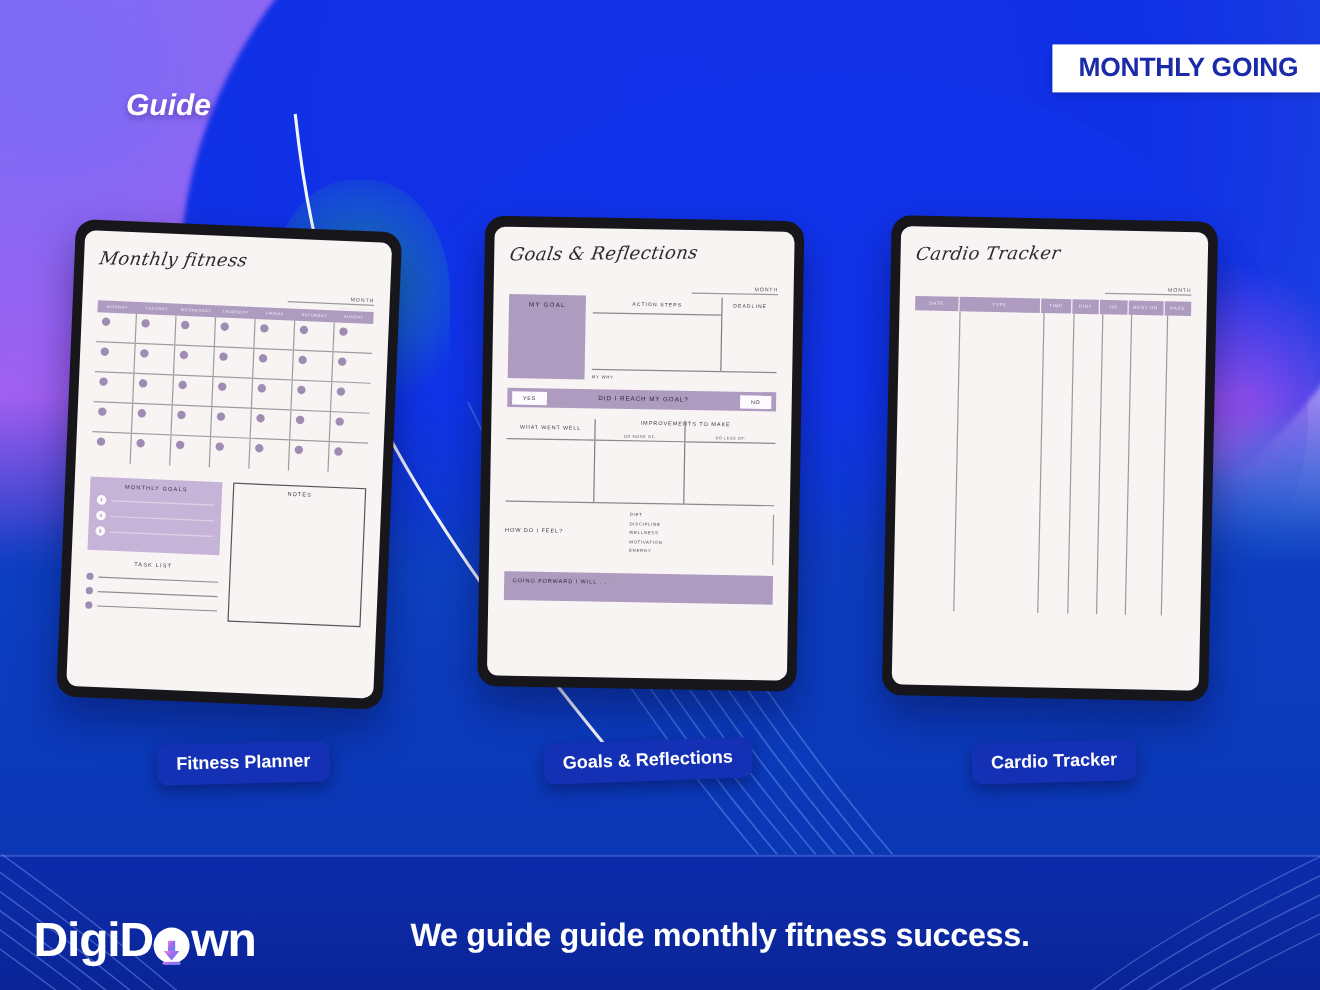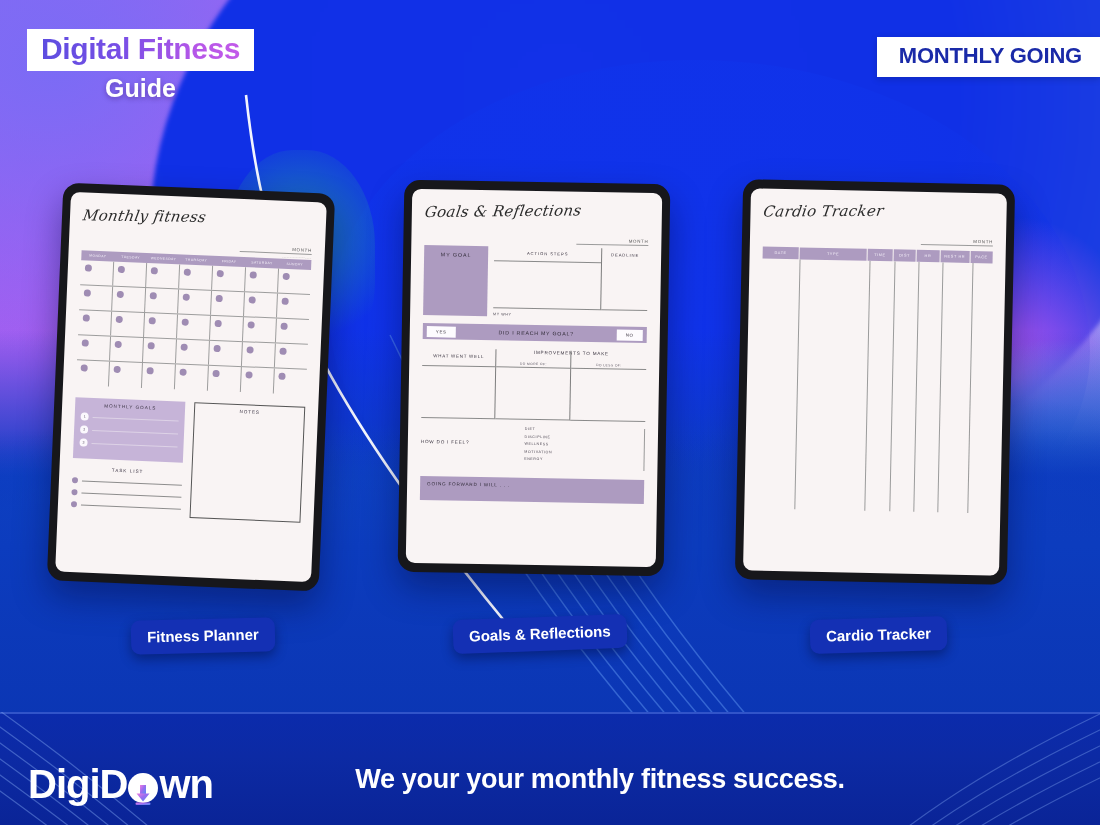--- a/index.html
+++ b/index.html
@@ -78,20 +78,21 @@
   .title-main {
     font-size: 30px; font-weight: bold; letter-spacing: -0.4px;
     background: linear-gradient(90deg, #5d4de0 0%, #7a4fe6 42%, #b657e8 78%, #c25ae9 100%);
     -webkit-background-clip: text; background-clip: text; color: transparent;
     white-space: nowrap;
   }
   .title-sub {
     position: absolute; left: 105px; top: 74px;
     font-size: 25px; font-weight: bold; color: #ffffff;
     text-shadow: 0 2px 5px rgba(40,0,80,.35);
+    font-style: italic;
   }
   .badge-monthly {
     position: absolute; right: 0; top: 37px;
     background: #ffffff; color: #1a2aa8;
     font-size: 22px; font-weight: bold; letter-spacing: -0.2px;
     padding: 6px 18px 8px 22px;
     box-shadow: 0 2px 7px rgba(0,0,0,.18);
   }
 
   
@@ -291,23 +292,20 @@
       <path d="M 76 5 C 136 130, 206 255, 346 415"></path>
       <path d="M 92 5 C 152 130, 222 255, 362 415"></path>
       <path d="M 108 5 C 168 130, 238 255, 378 415"></path>
       <path d="M 124 5 C 184 130, 254 255, 394 415"></path>
       <path d="M 140 5 C 200 130, 270 255, 410 415"></path>
       <path d="M 156 5 C 216 130, 286 255, 426 415"></path>
       <path d="M 172 5 C 232 130, 302 255, 442 415"></path>
     </g>
   </svg>
 
-  <div class="title-box">
-    <div class="title-main">Digital Fitness</div>
-  </div>
   <div class="title-sub">Guide</div>
   <div class="badge-monthly">MONTHLY GOING</div>
 
   <div class="tablet t1">
     <div class="screen">
       <div class="page">
         <div class="script-title">Monthly fitness</div>
         <div class="month-box">
           <div class="month-label">MONTH</div>
           <div class="month-rule"></div>
@@ -625,16 +623,16 @@
             </linearGradient>
           </defs>
           <rect x="12" y="6" width="6" height="10" fill="url(#dlg)"></rect>
           <polygon points="8.5,14.5 21.5,14.5 15,22.5" fill="url(#dlg)"></polygon>
           <rect x="7.5" y="23.5" width="15" height="2.6" rx="1.3" fill="url(#dlg)"></rect>
         </svg>
       </span>
         <span>wn</span>
     </div>
 
-    <div class="tagline">We your your monthly fitness success.</div>
+    <div class="tagline">We guide guide monthly fitness success.</div>
   </div>
 
 </div>
 
 </body></html>

